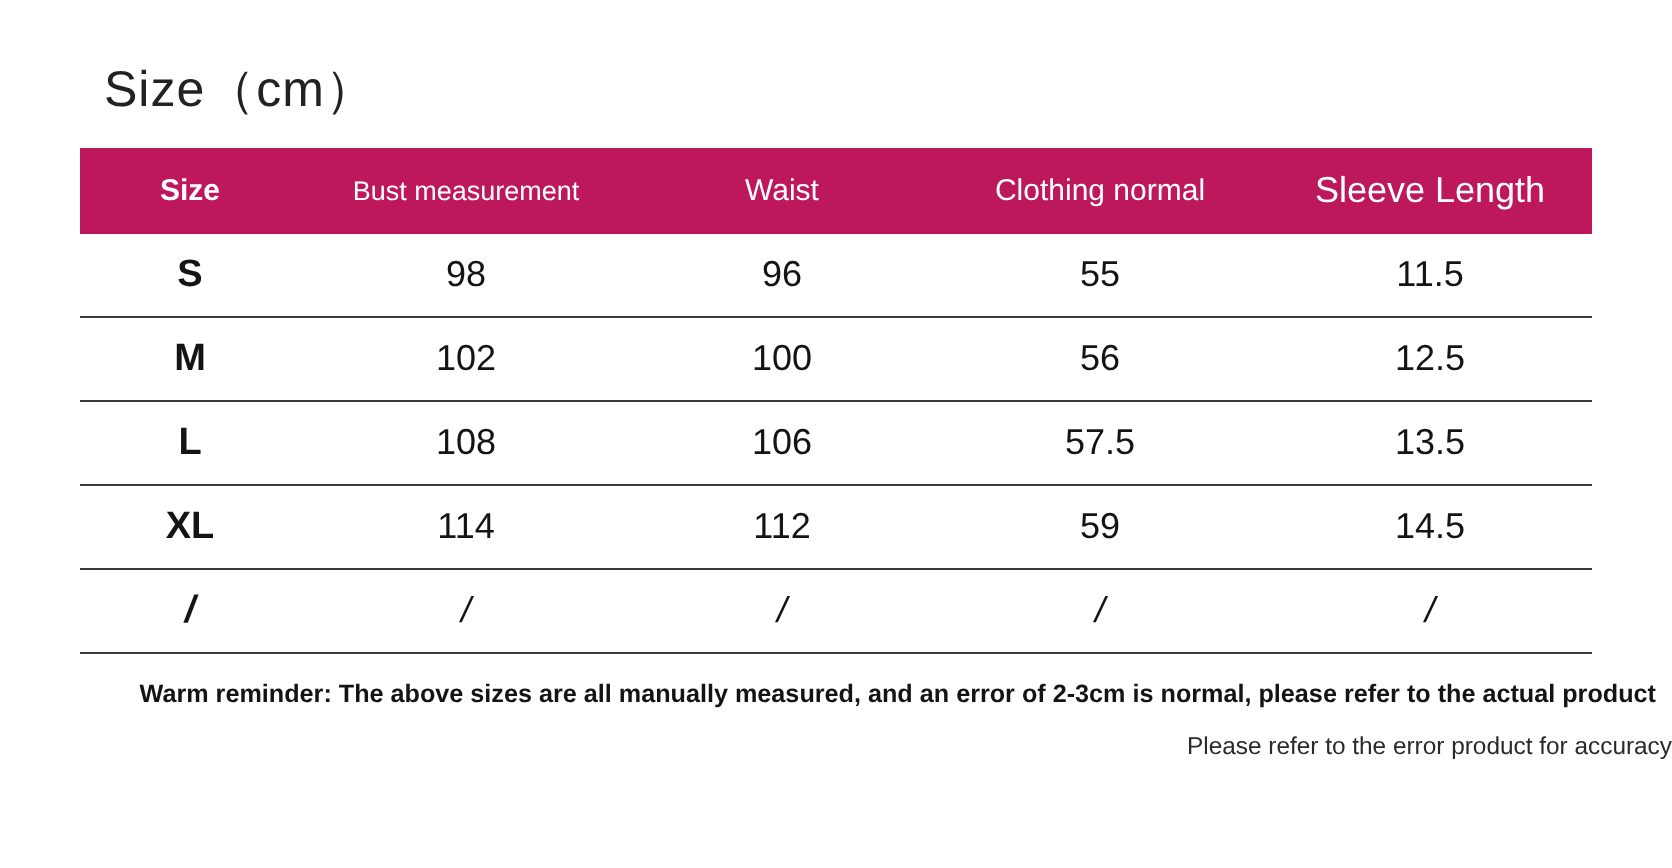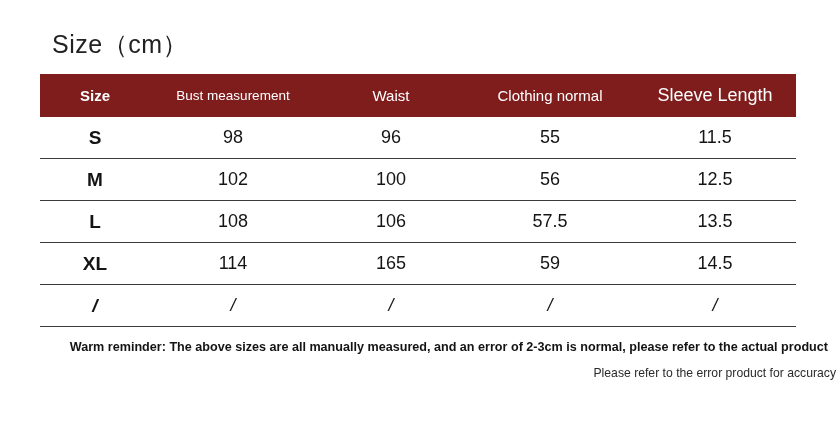--- a/index.html
+++ b/index.html
@@ -39,21 +39,21 @@
     width: 756px;
     table-layout: fixed;
   }
   table.size-table th,
   table.size-table td {
     text-align: center;
     vertical-align: middle;
     padding: 0;
   }
   thead tr {
-    background: #7f1d1d;
+    background: #be185d;
   }
   thead th {
     height: 43px;
     color: #ffffff;
     font-weight: normal;
   }
   th.col-size { font-size: 15px; font-weight: bold; }
   th.col-bust { font-size: 13.5px; margin-top: 41px; }
   th.col-waist { font-size: 15px; }
   th.col-cloth { font-size: 15px; }
@@ -137,21 +137,21 @@
         <tr>
           <td class="size-cell">L</td>
           <td>108</td>
           <td>106</td>
           <td>57.5</td>
           <td>13.5</td>
         </tr>
         <tr>
           <td class="size-cell">XL</td>
           <td>114</td>
-          <td>165</td>
+          <td>112</td>
           <td>59</td>
           <td>14.5</td>
         </tr>
         <tr>
           <td class="size-cell">/</td>
           <td>/</td>
           <td>/</td>
           <td>/</td>
           <td>/</td>
         </tr>

